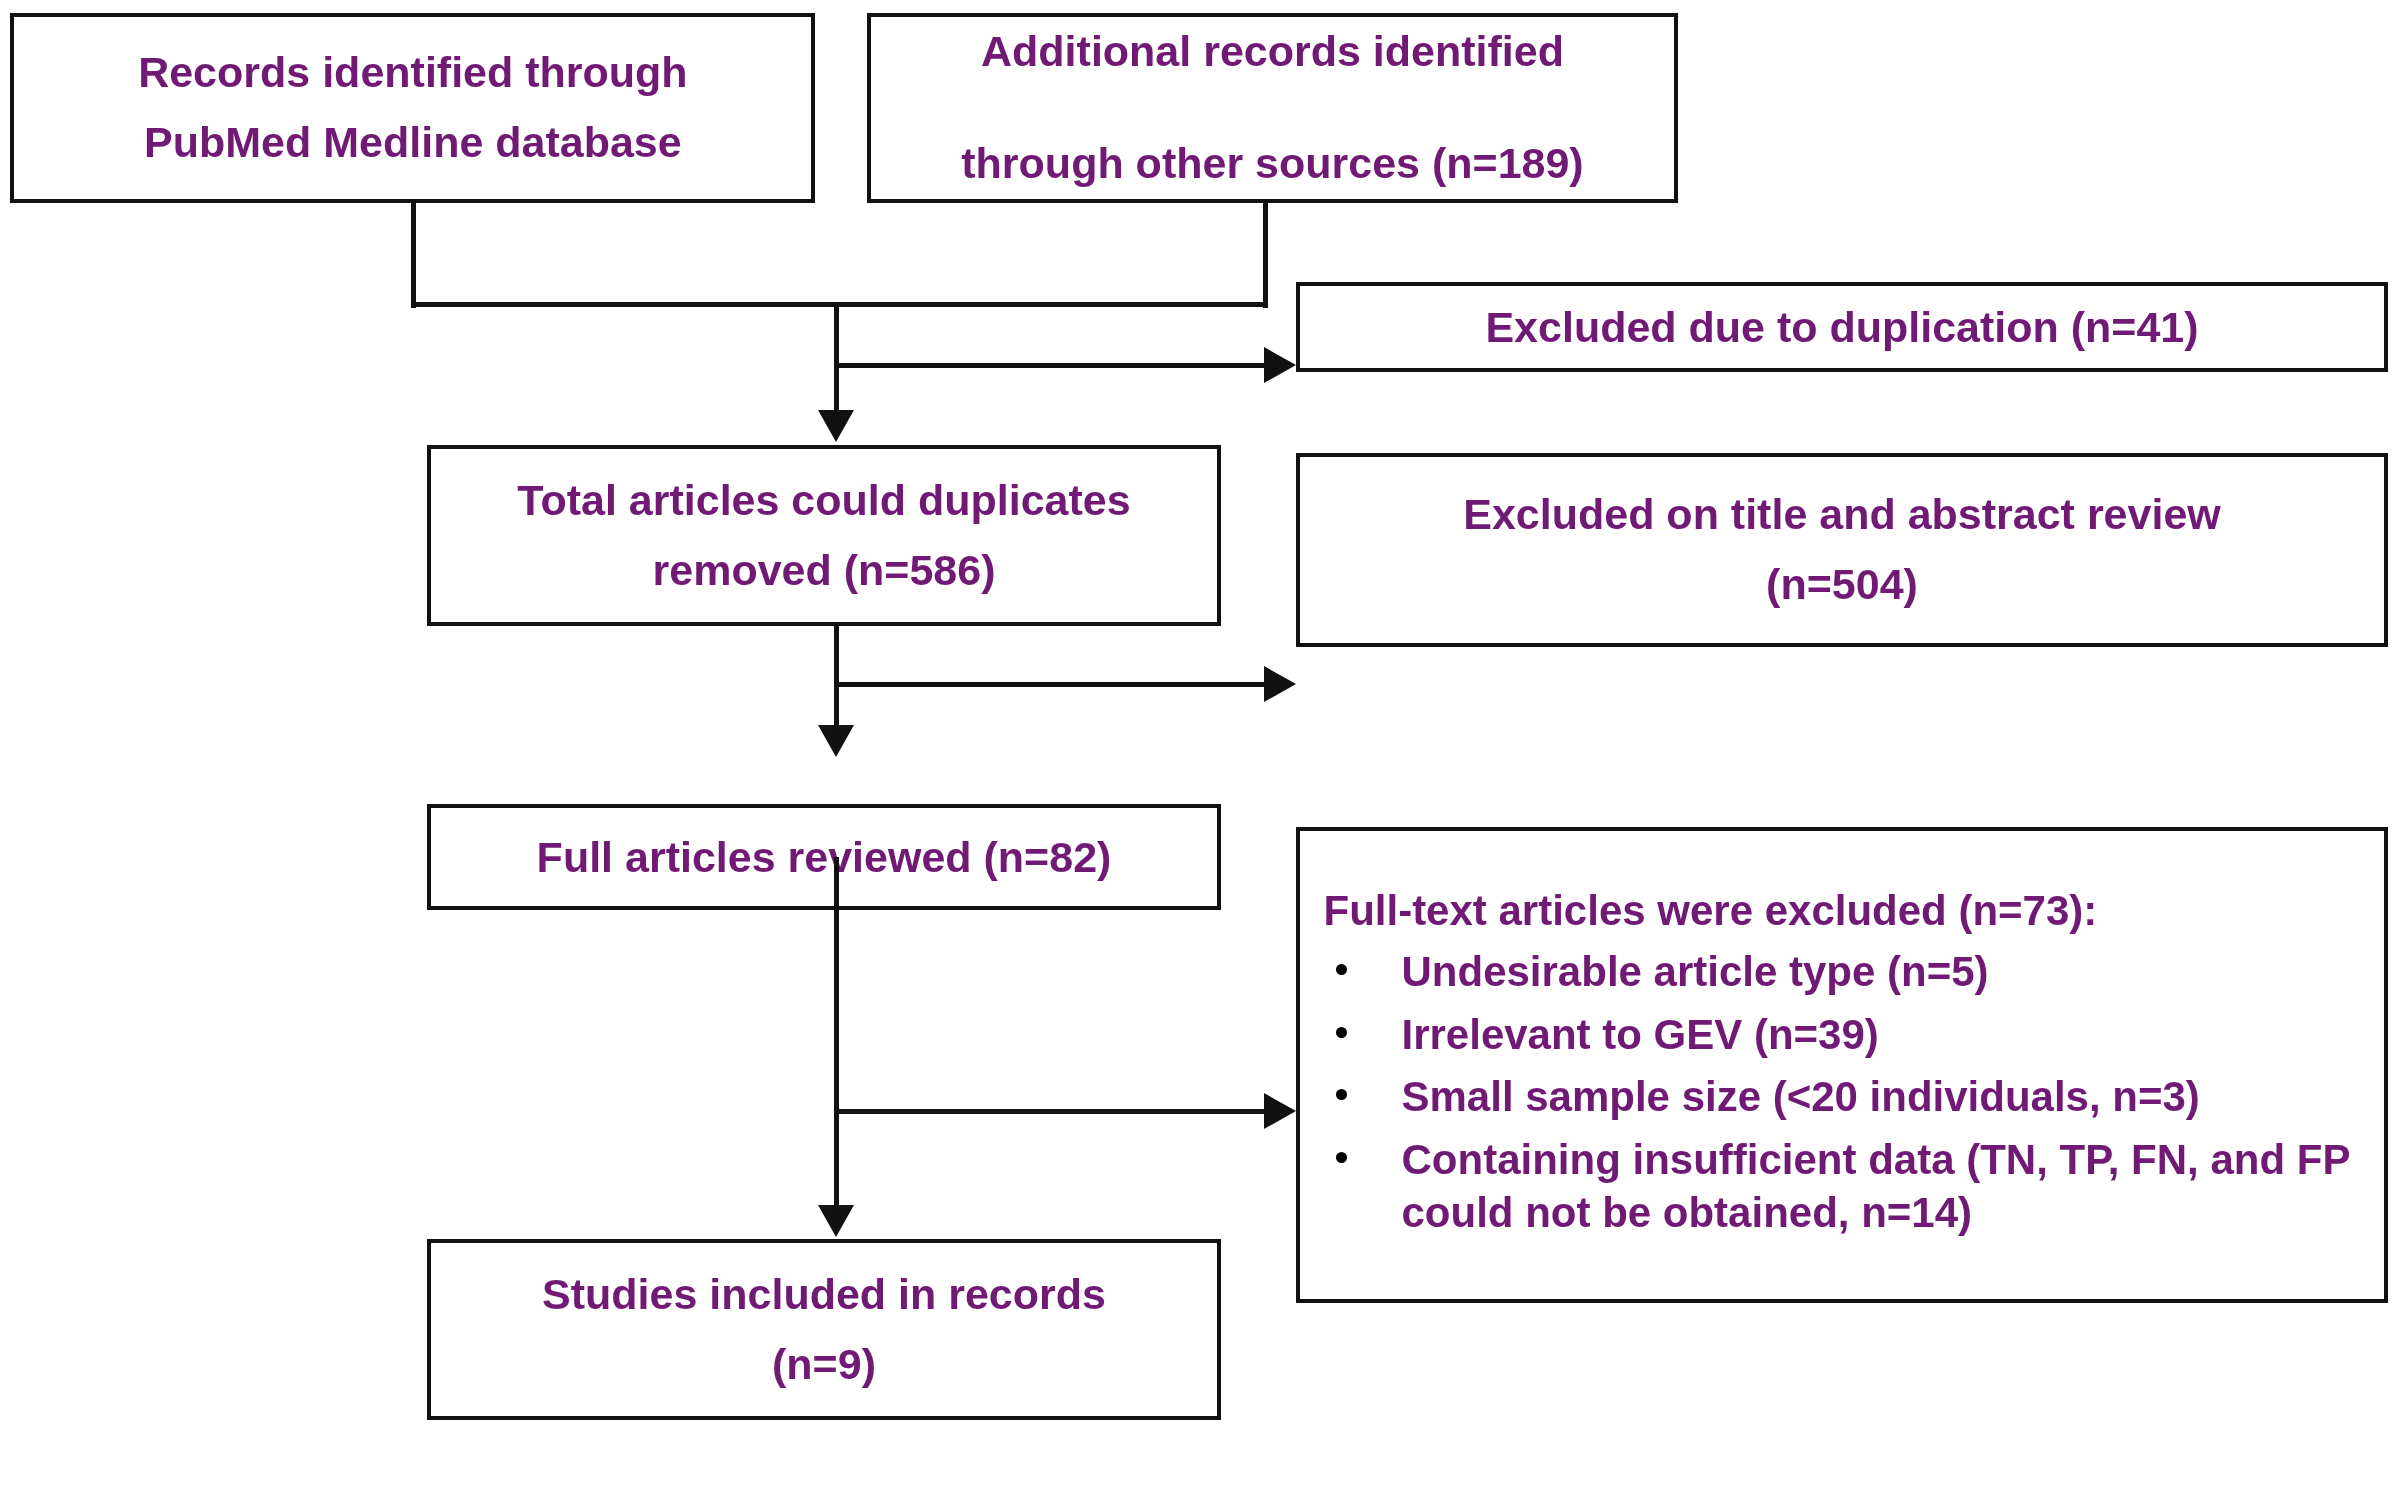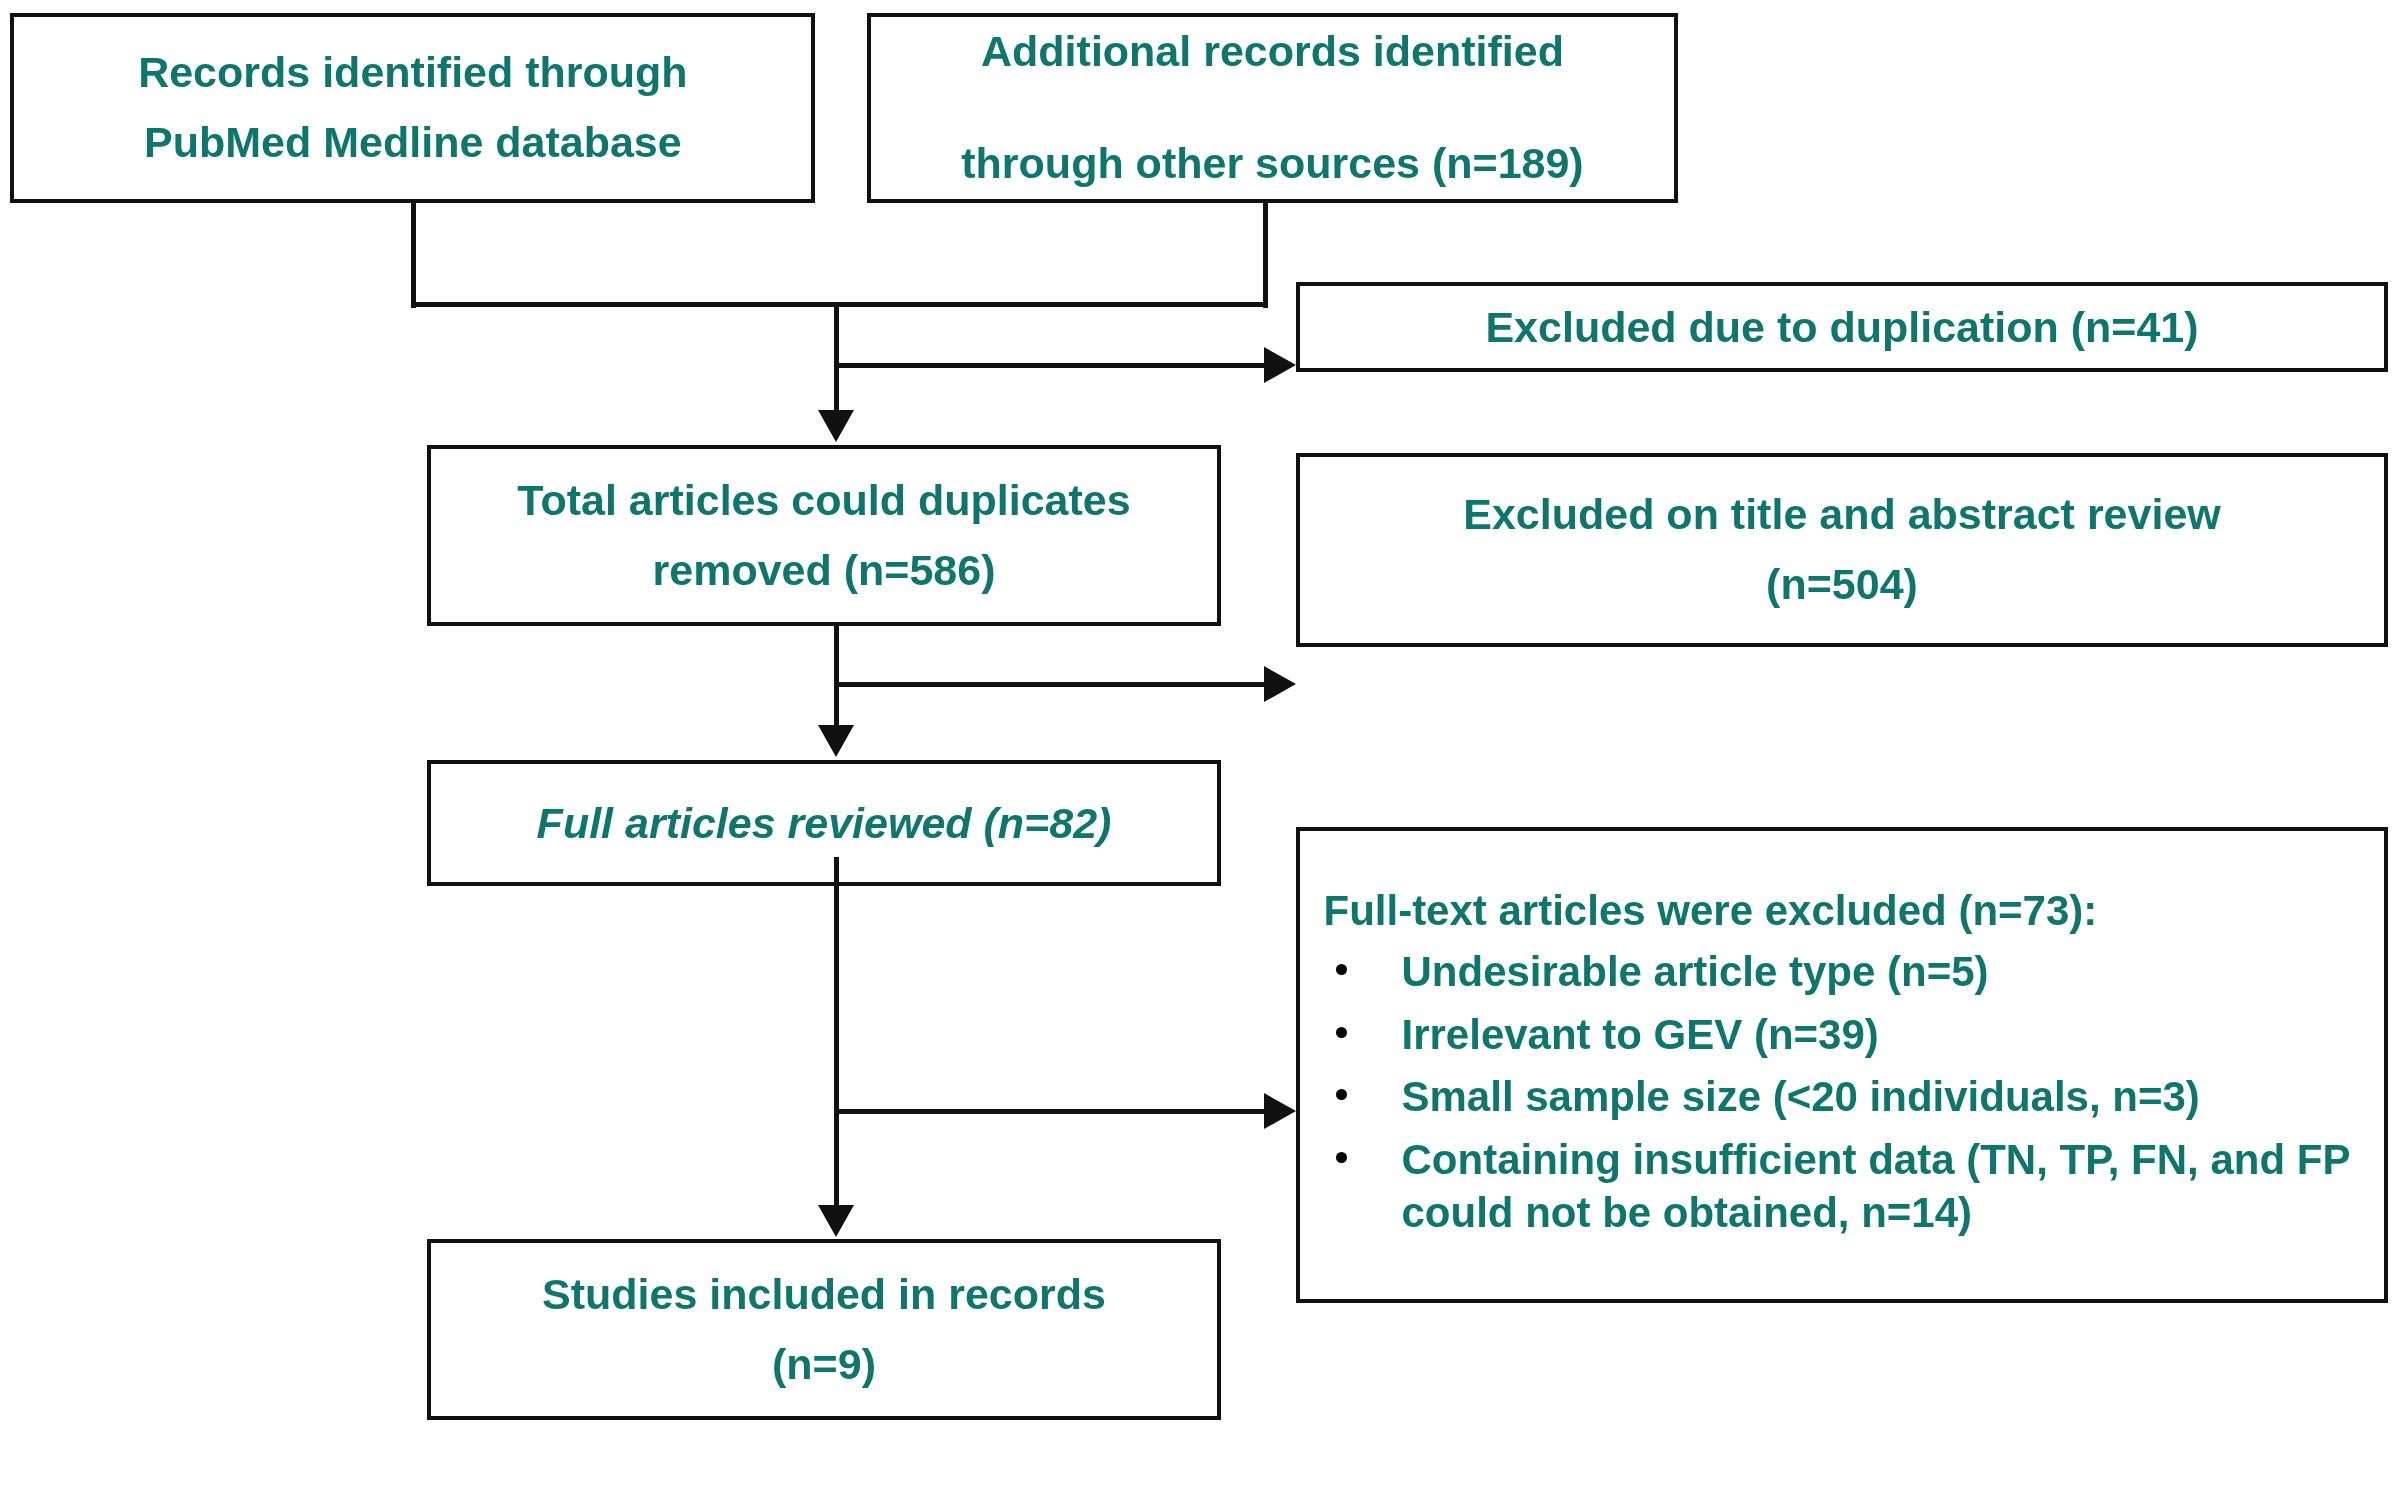--- a/index.html
+++ b/index.html
@@ -19,33 +19,33 @@
 
   
   .node {
     position: absolute;
     box-sizing: border-box;
     border: 4.8px solid #111111;
     background: #ffffff;
     display: flex;
     flex-direction: column;
     justify-content: center;
-    color: #0f766e;
+    color: #701a75;
     font-weight: bold;
   }
   .node.centered { align-items: center; text-align: center; }
   .node .line { display: block; white-space: nowrap; }
 
   
   #node-pubmed      { left: 10.4px;   top: 12.5px;   width: 805px; height: 190px; font-size: 43px; line-height: 1.62; }
   #node-other       { left: 867px; top: 12.5px;   width: 811px; height: 190px; font-size: 43px; line-height: 1.62; justify-content: space-between; }
   #node-duplication { left: 1296px; top: 282px;  width: 1092px; height: 90px; font-size: 43px; }
   #node-total       { left: 427px;  top: 445px;  width: 794px; height: 181px; font-size: 43px; line-height: 1.62; }
   #node-title-abs   { left: 1296px; top: 453px;  width: 1092px; height: 194px; font-size: 43px; line-height: 1.62; }
-  #node-fullrev     { left: 427px;  top: 760px; width: 794px; height: 126px; font-size: 43px; font-style: italic; }
+  #node-fullrev     { left: 427px;  top: 804px; width: 794px; height: 106px; font-size: 43px; }
   #node-fulltext    { left: 1296px; top: 827px; width: 1092px; height: 476px; font-size: 42px; align-items: flex-start; }
   #node-included    { left: 427px;  top: 1239px; width: 794px; height: 181px; font-size: 43px; line-height: 1.62; }
 
   
   .excl-wrap { padding: 12.5px 23.5px 7px 23.5px; width: 100%; box-sizing: border-box; }
   .excl-head { font-weight: bold; margin: 0 0 11px 0; white-space: nowrap; }
   .excl-list { list-style: none; margin: 0; padding: 0; }
   .excl-item {
     position: relative;
     padding-left: 78px;

